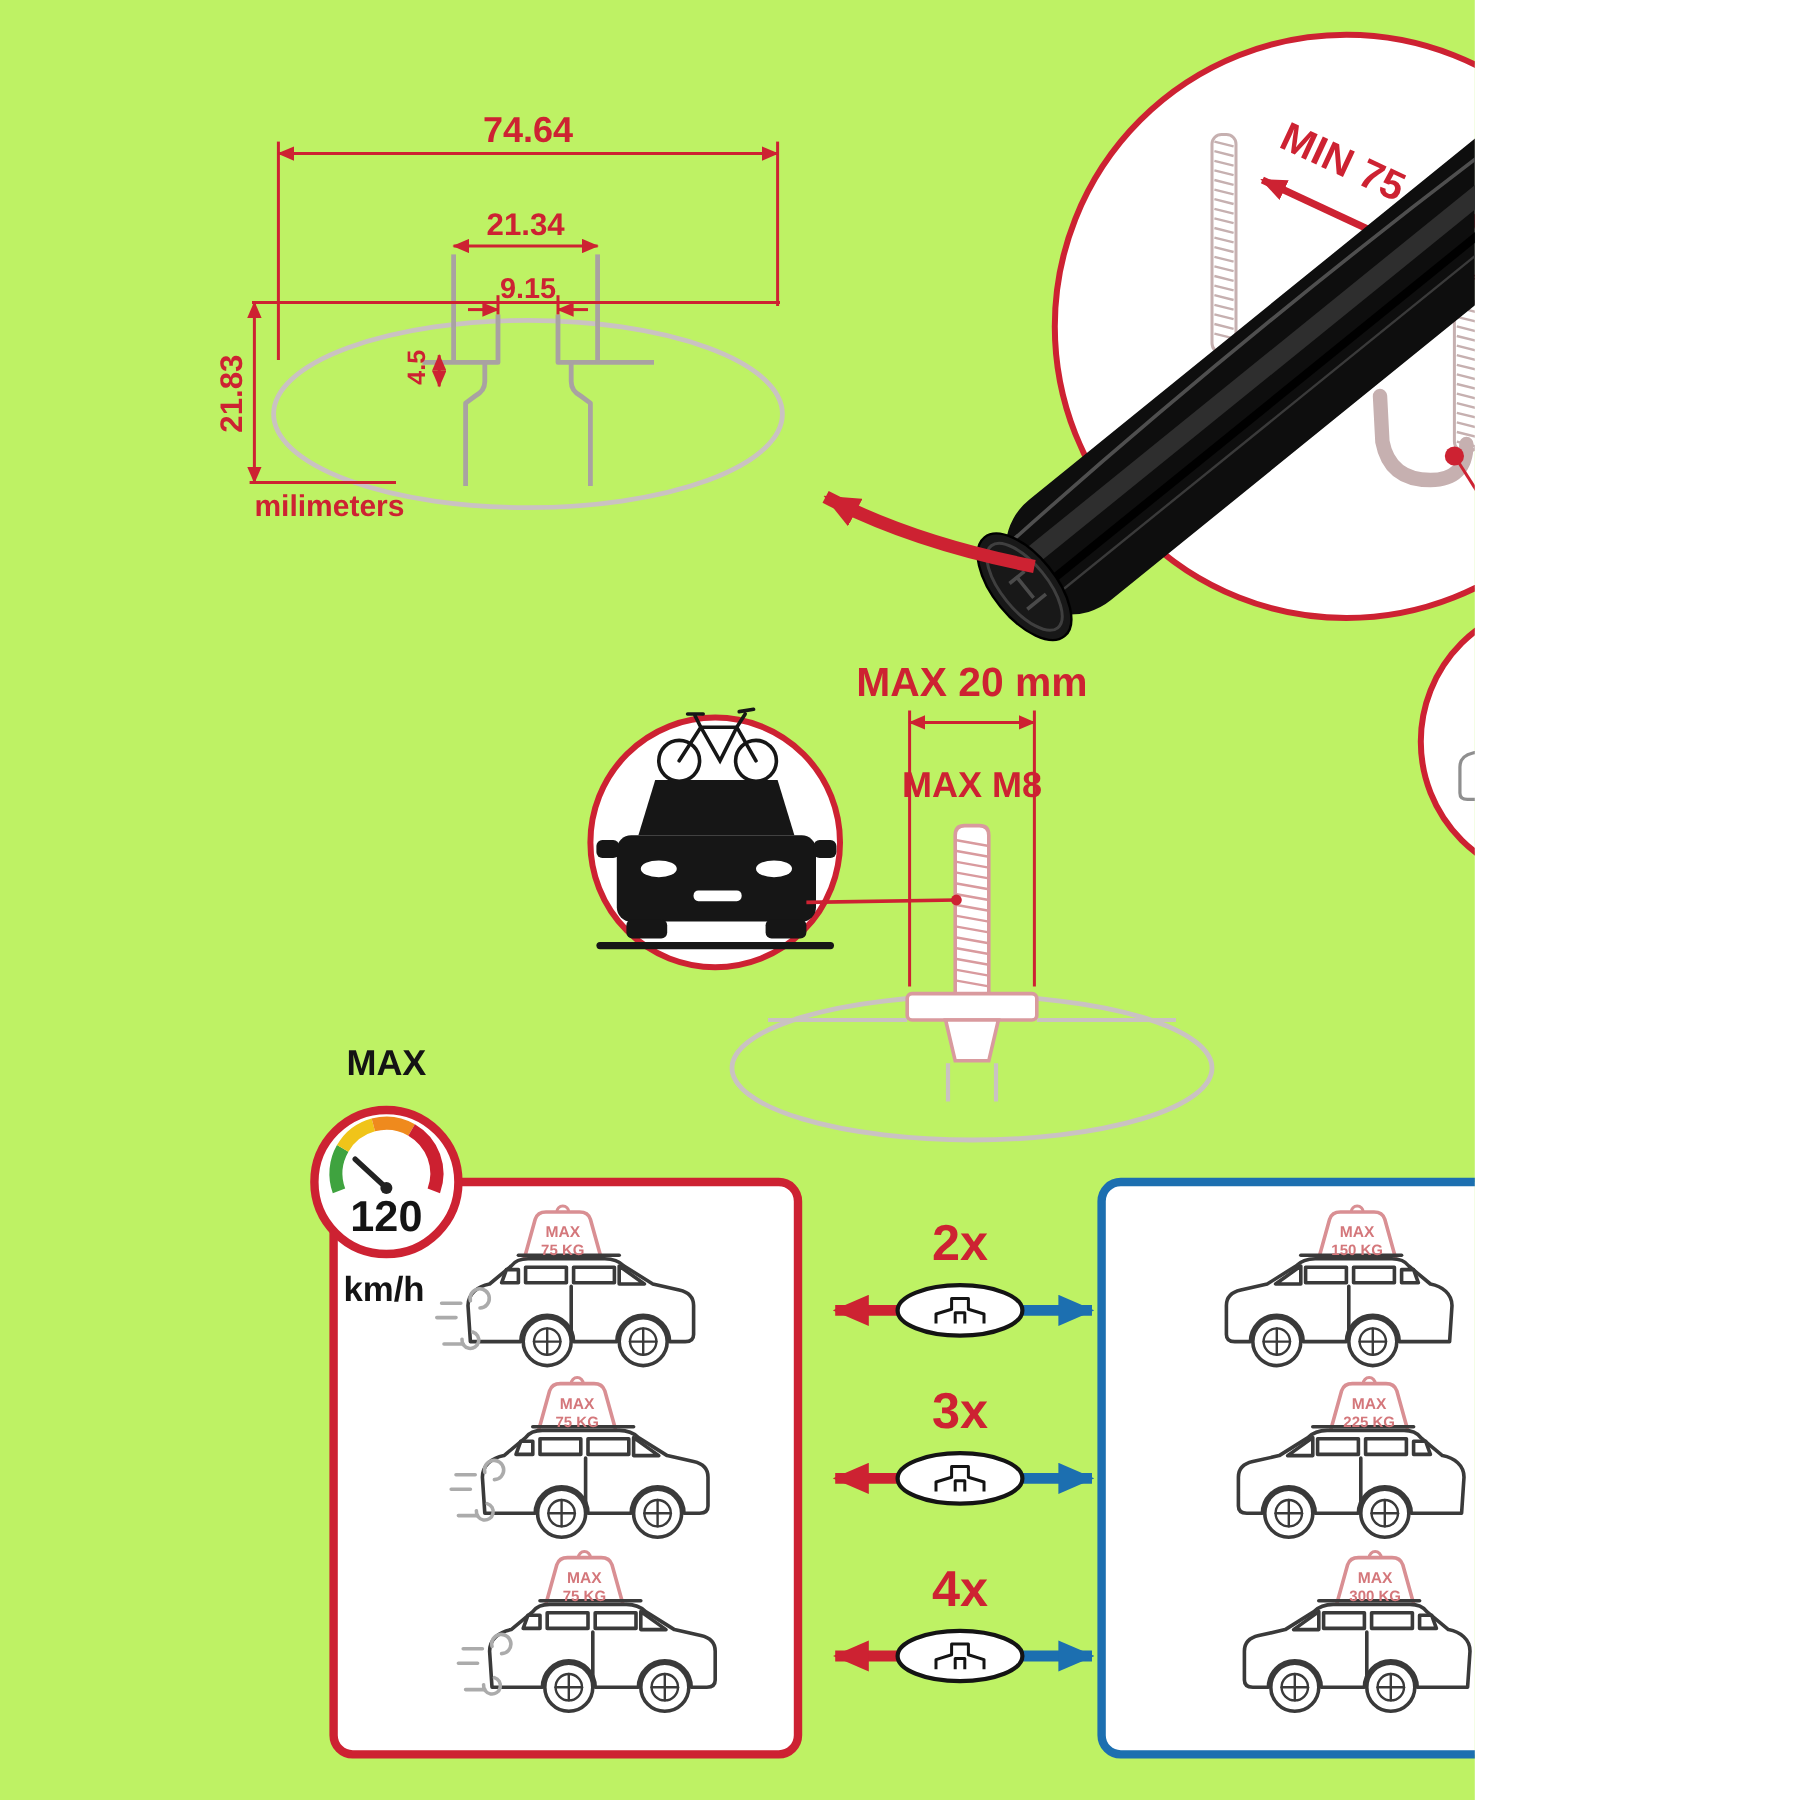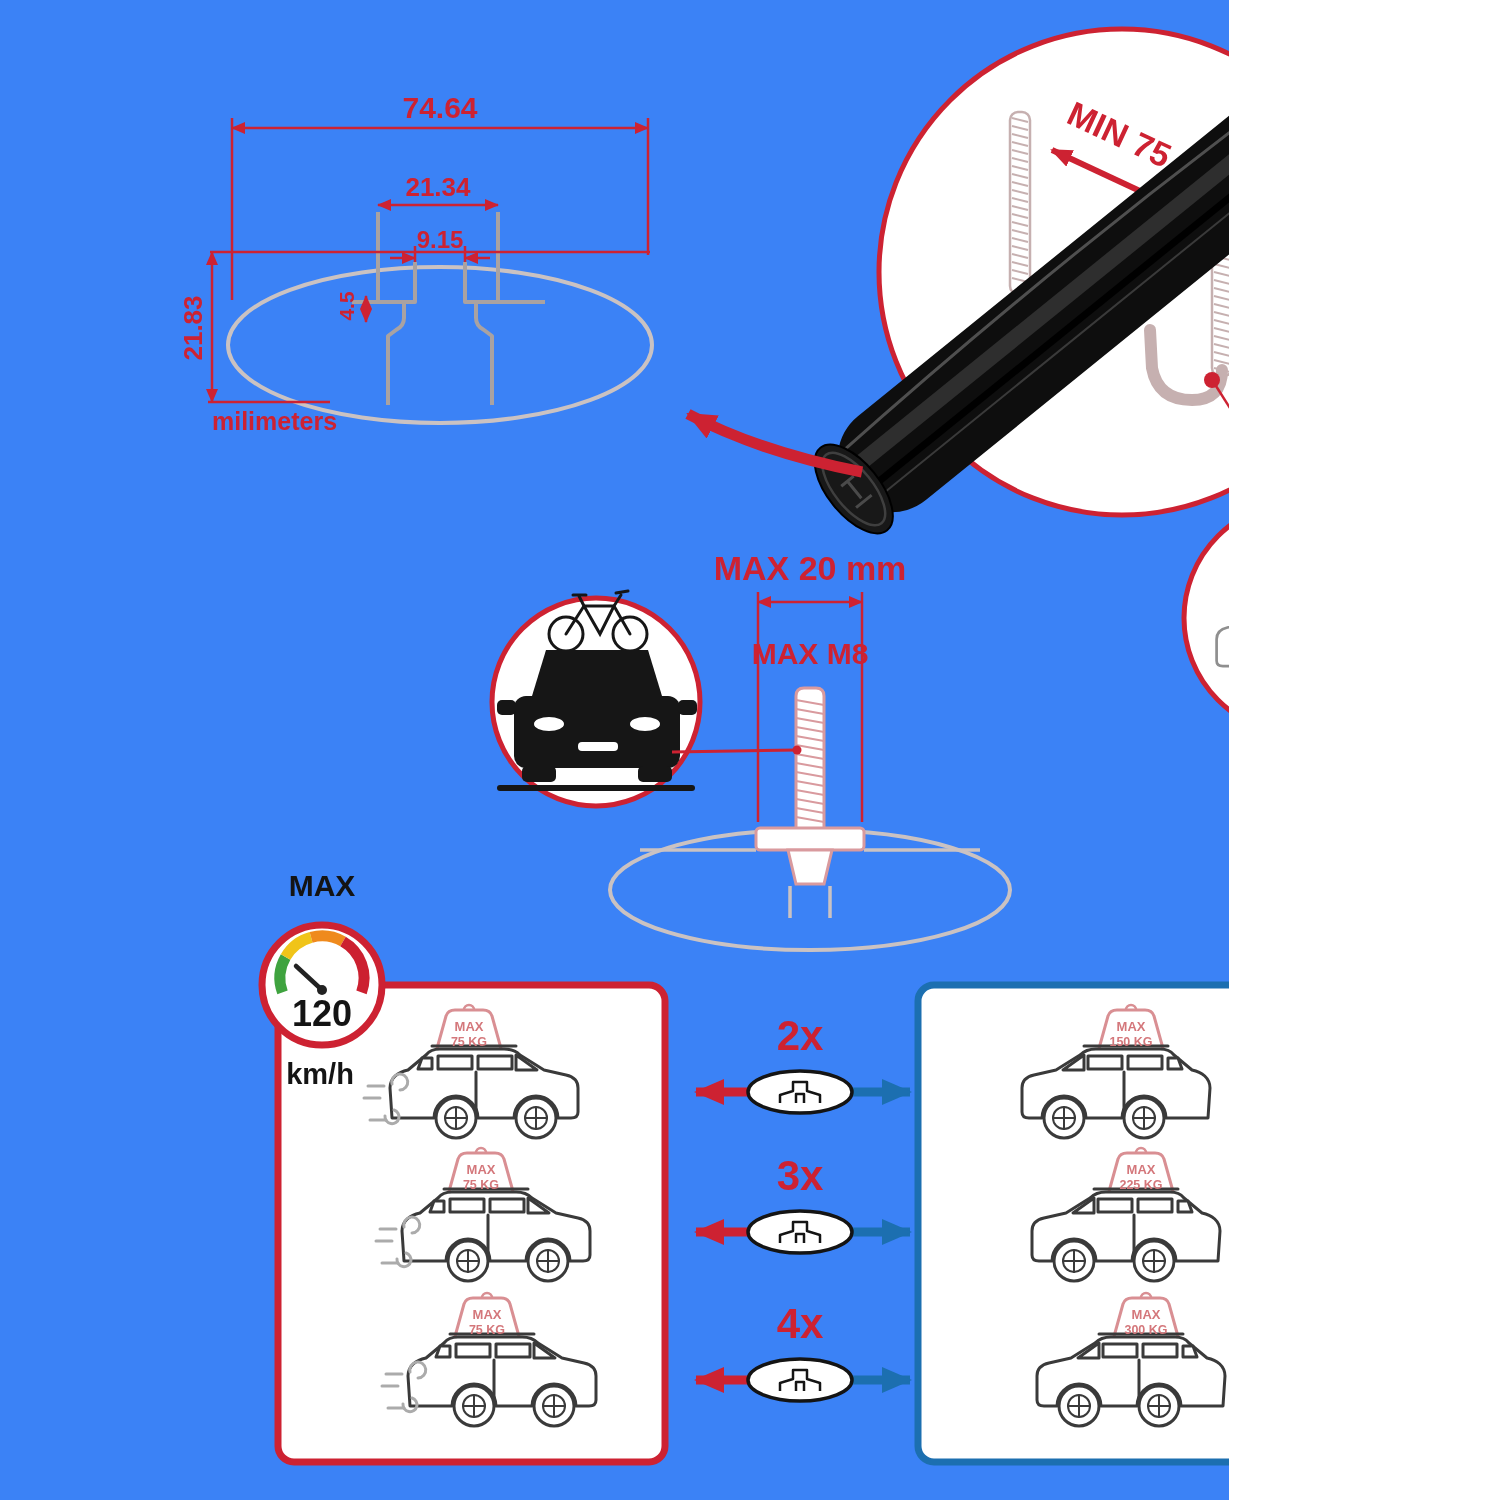--- a/index.html
+++ b/index.html
@@ -1,16 +1,16 @@
 <!DOCTYPE html>
 <html><head>
 <meta charset="utf-8">
 <style>
   html,body{margin:0;padding:0;background:#ffffff;}
-  .canvas{position:relative;width:1229px;height:1500px;background:#3b82f6;overflow:hidden;}
+  .canvas{position:relative;width:1229px;height:1500px;background:#bef264;overflow:hidden;}
   svg{display:block;}
   text{font-family:"Liberation Sans", sans-serif;font-weight:bold;}
   .t-red{fill:#cd2232;}
   .t-dark{fill:#141414;}
   .t-pink{fill:#d4777b;}
   .t-white{fill:#ffffff;}
   .t-blue{fill:#1c6fb0;}
   .mid{text-anchor:middle;}
 </style>
 </head>

